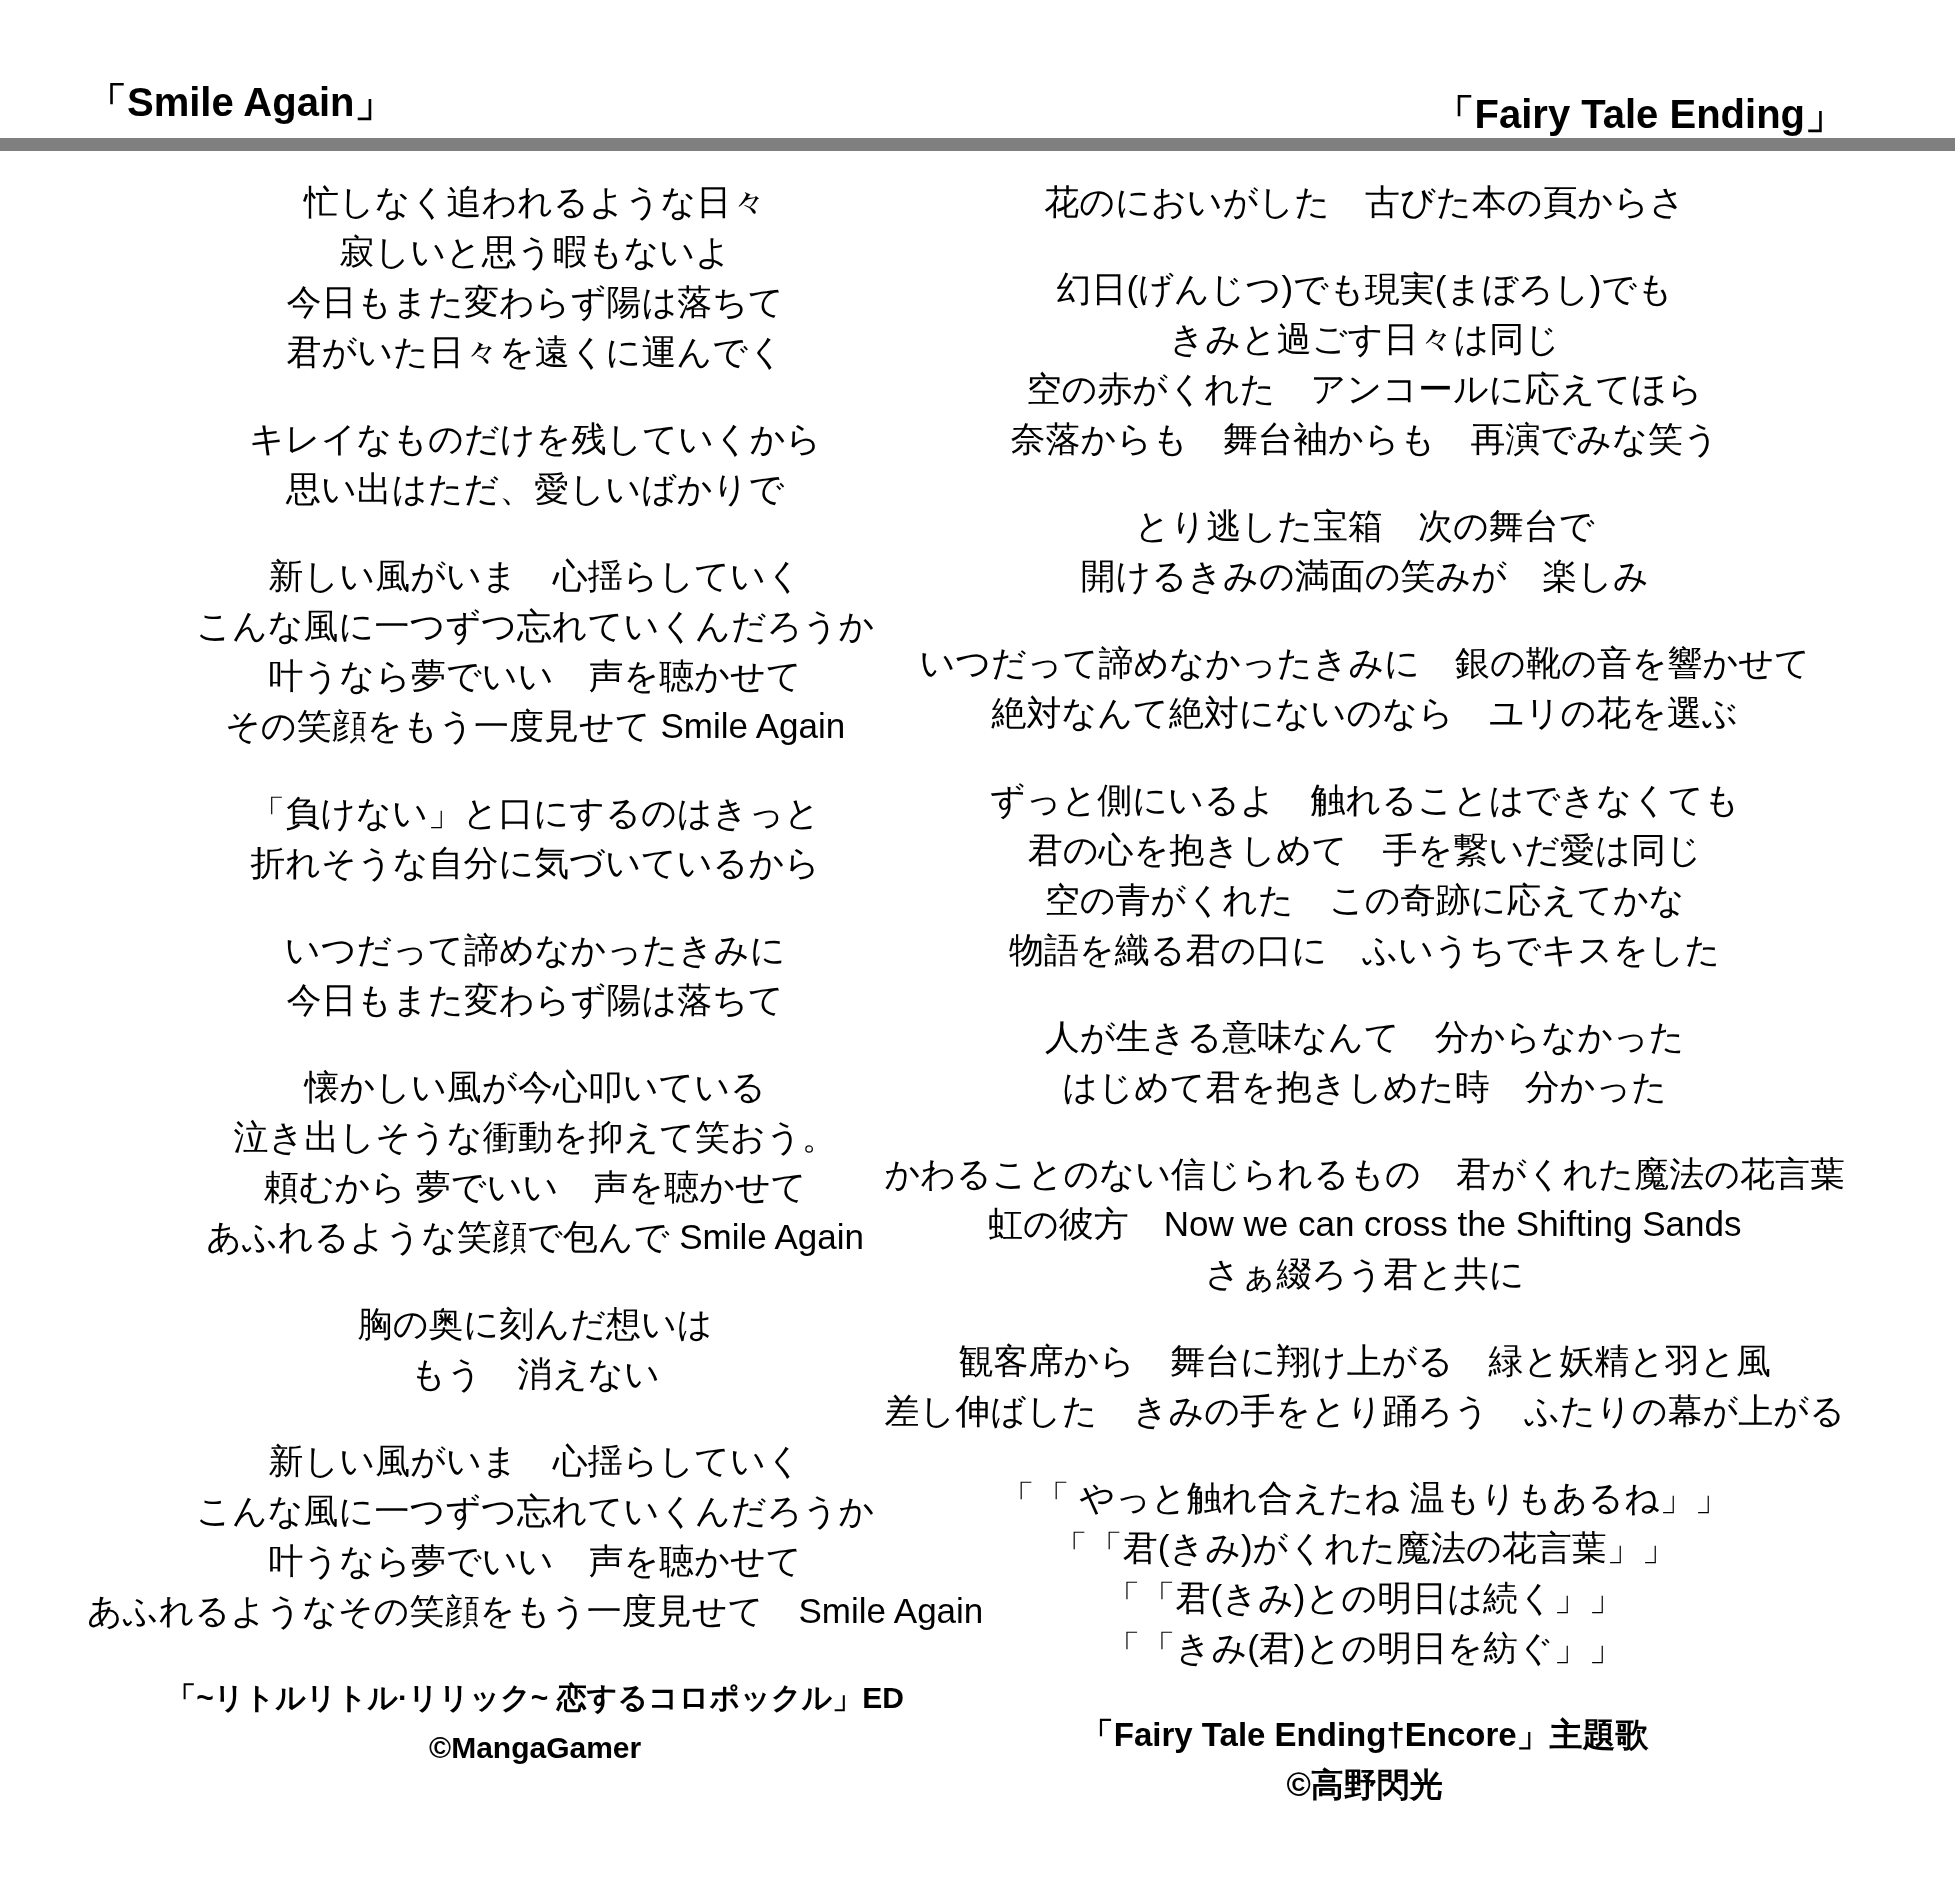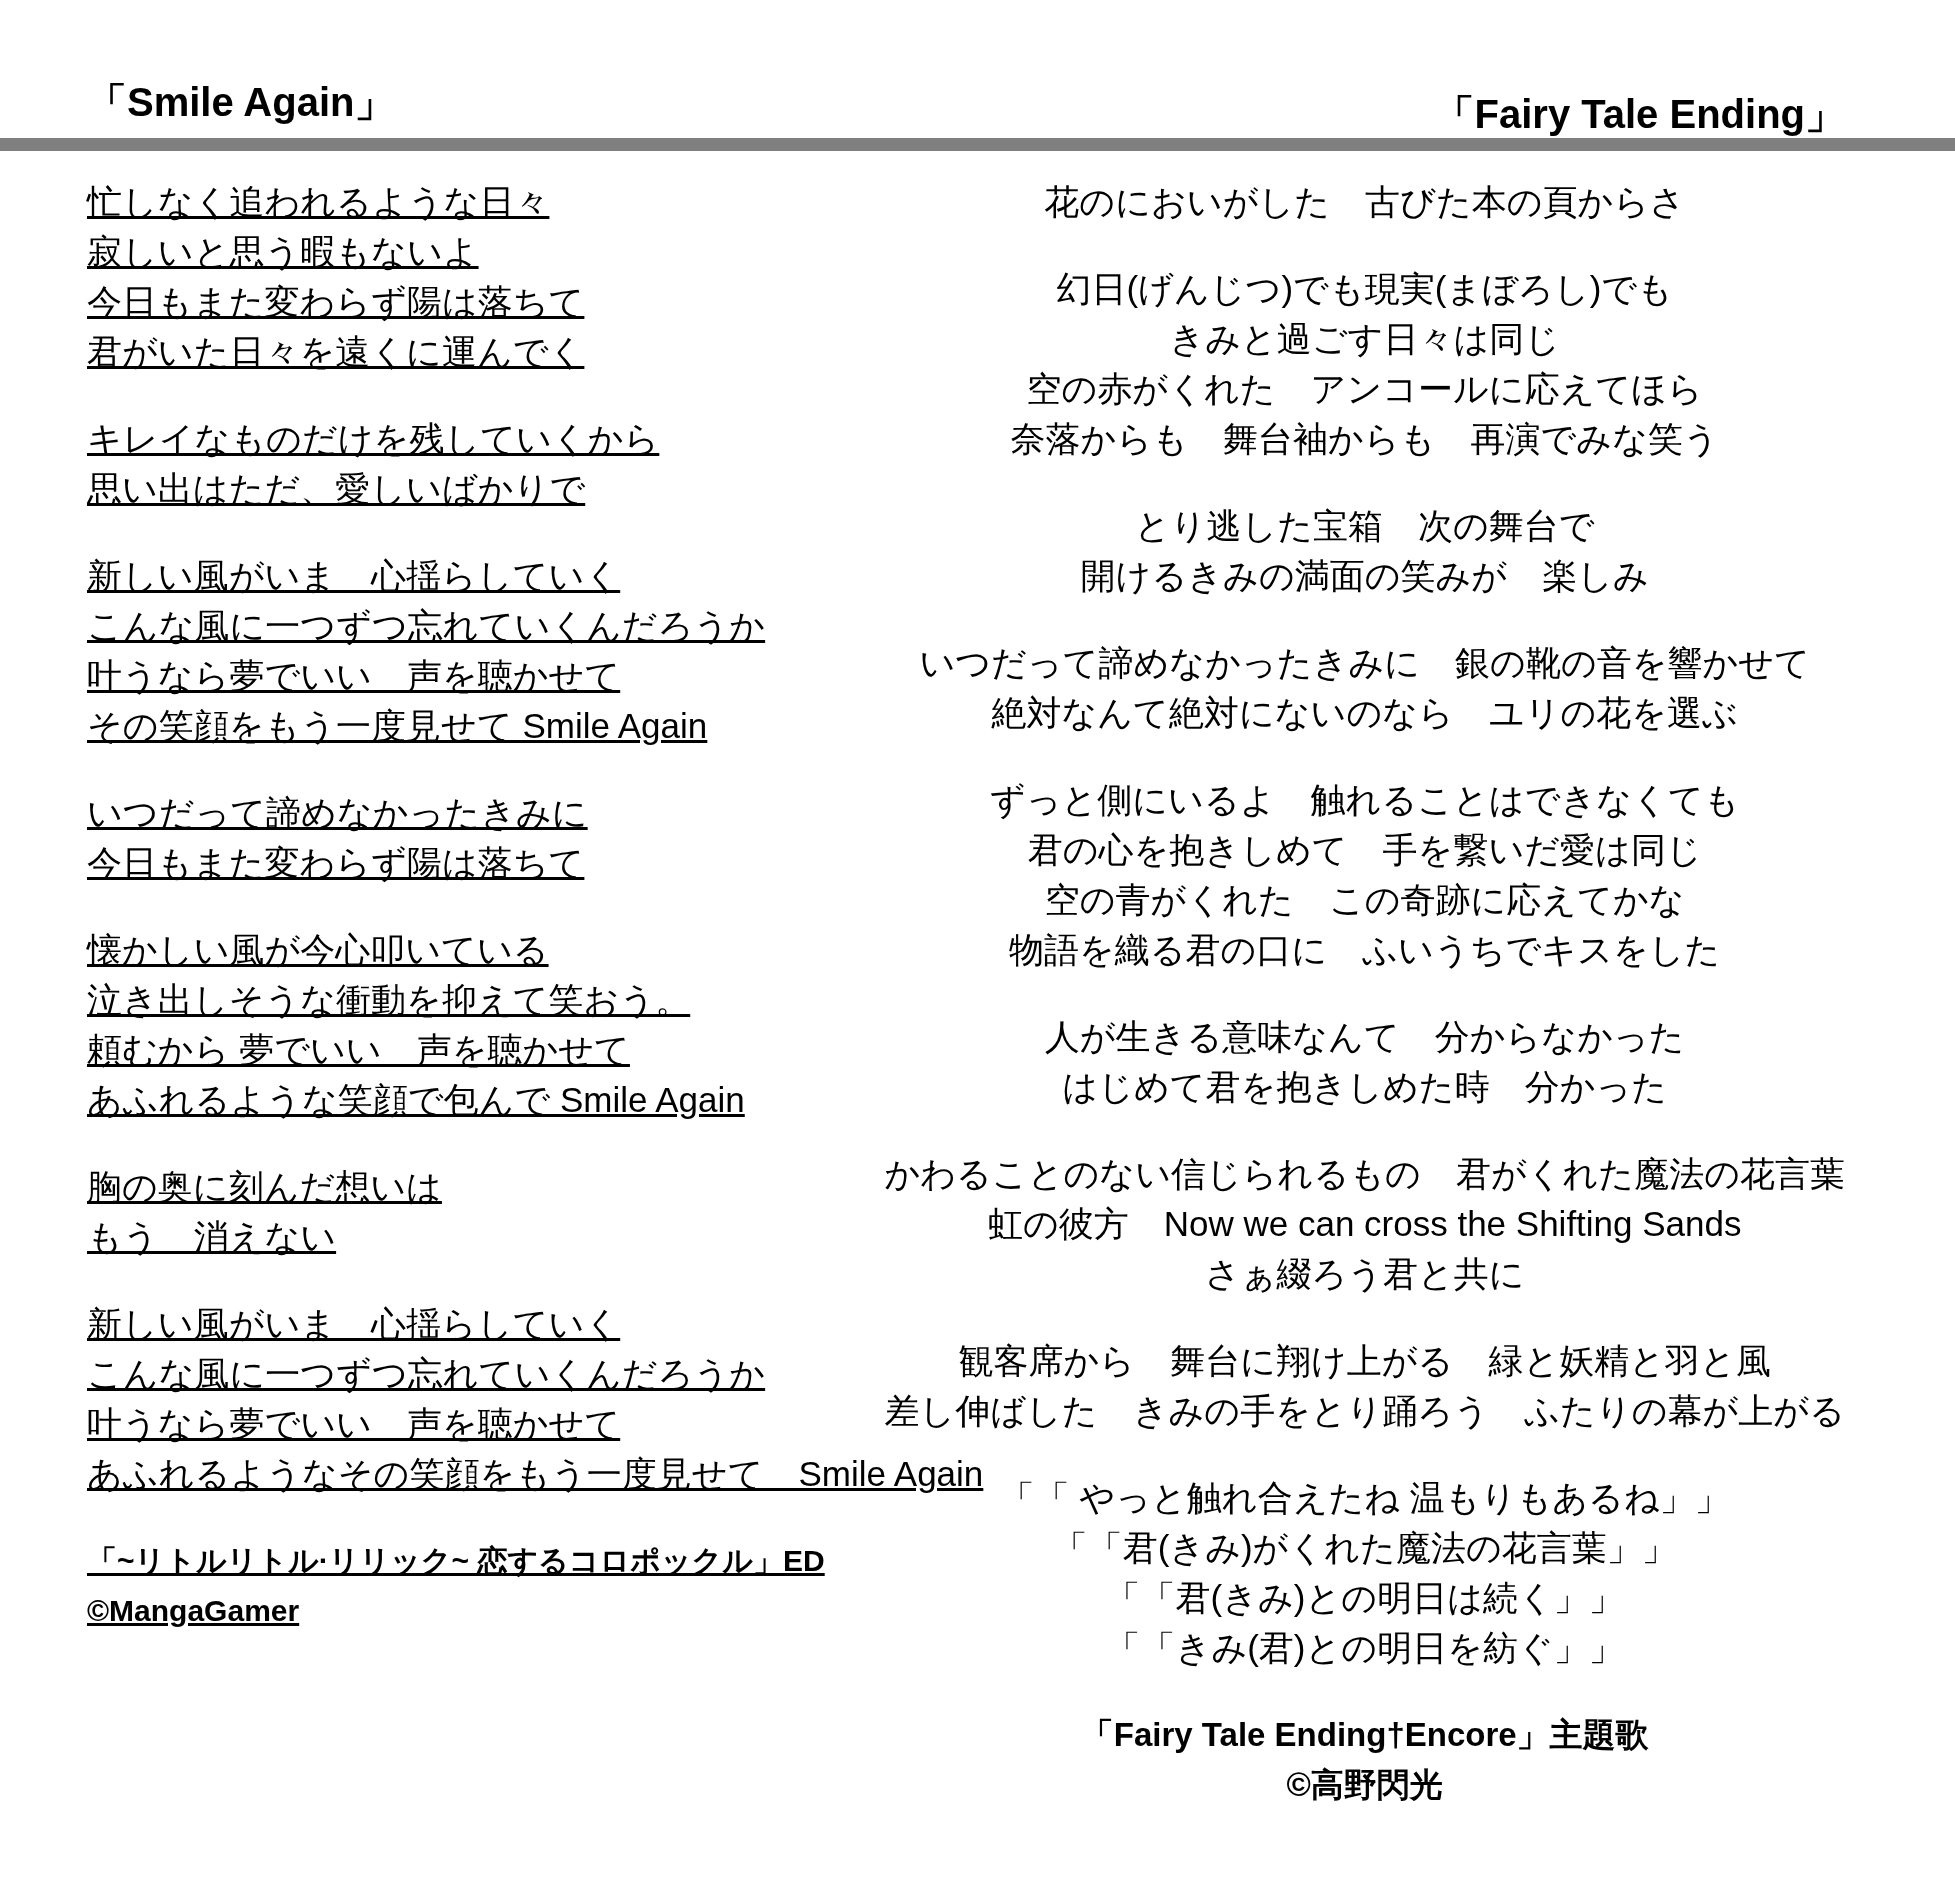--- a/index.html
+++ b/index.html
@@ -29,21 +29,21 @@
     top: 138px;
     width: 1955px;
     height: 13px;
   }
   .col {
     position: absolute;
     top: 177px;
     font-size: 35px;
     line-height: 50px;
   }
-  .col-left  { left: 87px;  text-align: left; text-decoration: underline; }
+  .col-left  { left: 87px;  text-align: center; }
   .col-right { right: 110px; text-align: center; }
   .stanza { margin-bottom: 37px; }
   .line { white-space: pre; }
   .credits { font-weight: bold; }
   .col-left  .credits { font-size: 30px; }
   .col-right .credits { font-size: 33px; }
   .credit-line { white-space: pre; }
 </style>
 </head>
 <body>
@@ -66,20 +66,24 @@
         </div>
         <div class="stanza">
           <div class="line">キレイなものだけを残していくから</div>
           <div class="line">思い出はただ、愛しいばかりで</div>
         </div>
         <div class="stanza">
           <div class="line">新しい風がいま　心揺らしていく</div>
           <div class="line">こんな風に一つずつ忘れていくんだろうか</div>
           <div class="line">叶うなら夢でいい　声を聴かせて</div>
           <div class="line">その笑顔をもう一度見せて Smile Again</div>
+        </div>
+        <div class="stanza">
+          <div class="line">「負けない」と口にするのはきっと</div>
+          <div class="line">折れそうな自分に気づいているから</div>
         </div>
         <div class="stanza">
           <div class="line">いつだって諦めなかったきみに</div>
           <div class="line">今日もまた変わらず陽は落ちて</div>
         </div>
         <div class="stanza">
           <div class="line">懐かしい風が今心叩いている</div>
           <div class="line">泣き出しそうな衝動を抑えて笑おう。</div>
           <div class="line">頼むから 夢でいい　声を聴かせて</div>
           <div class="line">あふれるような笑顔で包んで Smile Again</div>

